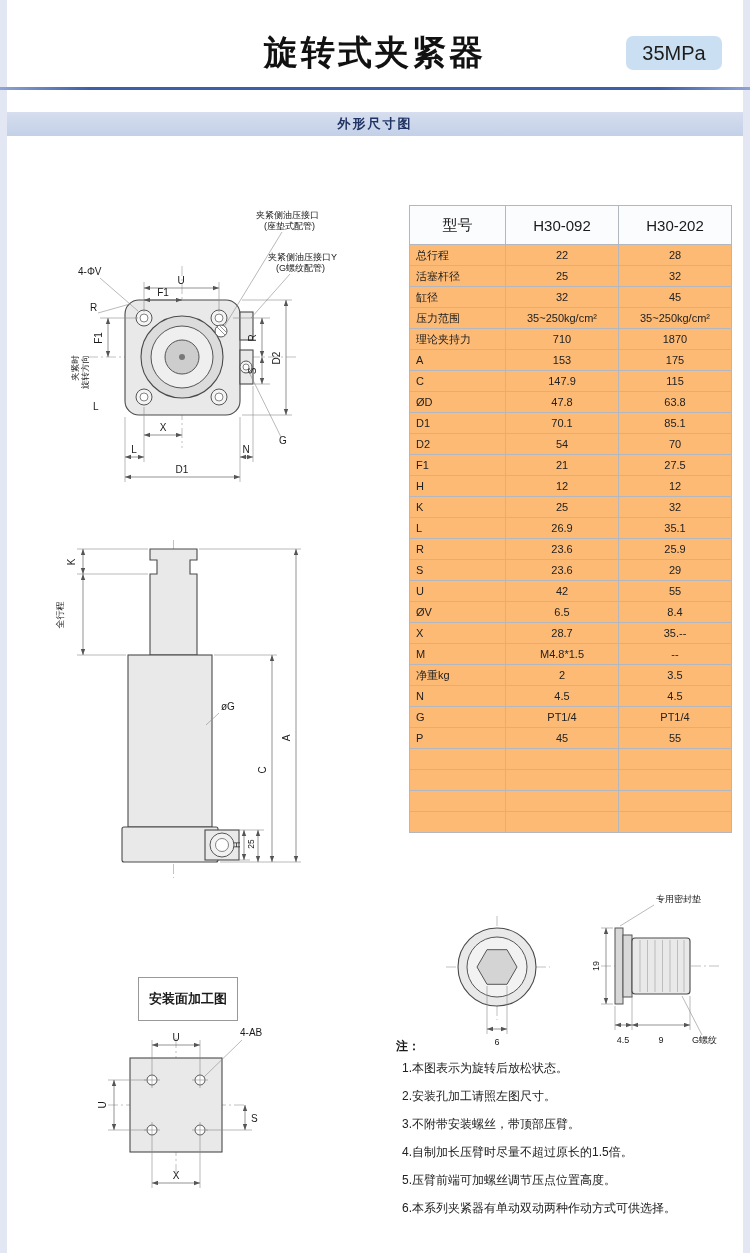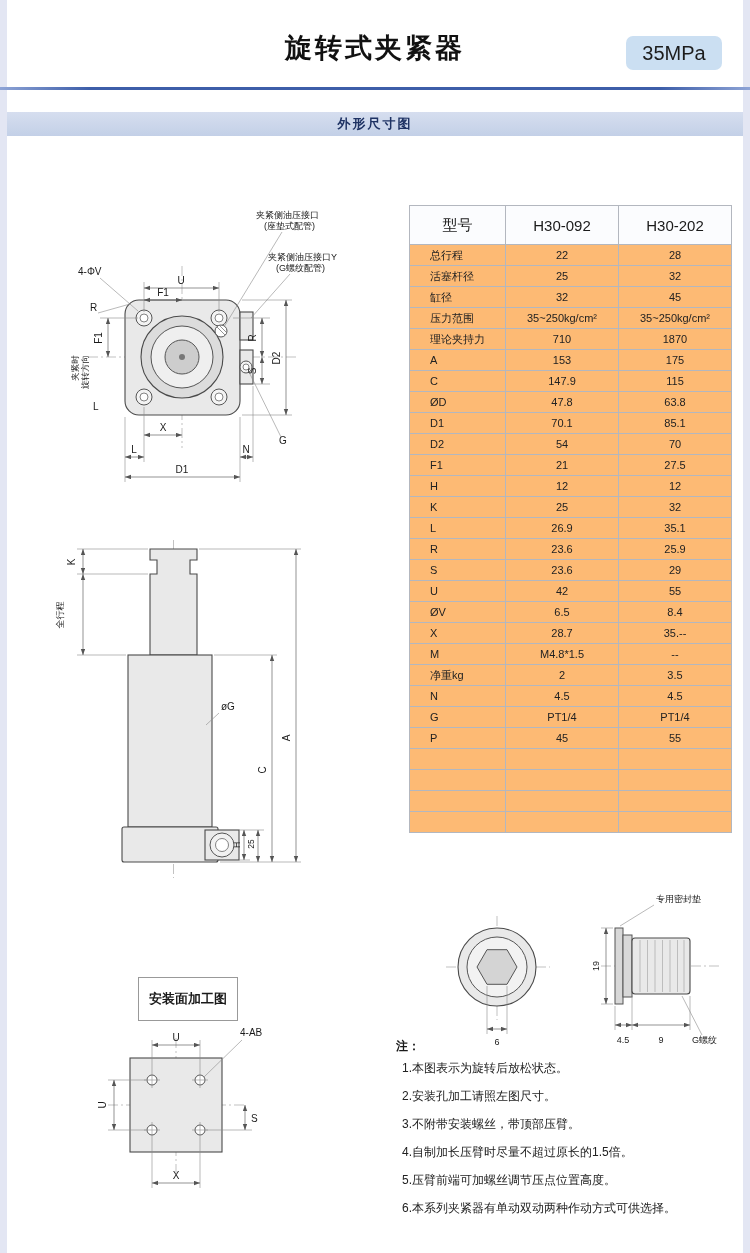--- a/index.html
+++ b/index.html
@@ -1,35 +1,35 @@
 <!DOCTYPE html>
 <html><head>
 <meta charset="utf-8">
 <style>
   html,body{margin:0;padding:0;background:#eceef7;}
   .page{position:relative;width:750px;height:1253px;background:#ffffff;overflow:hidden;
         font-family:"Liberation Sans","DejaVu Sans",sans-serif;color:#1a1a1a;margin:0 auto;}
   .abs{position:absolute;}
   .edge-strip{position:absolute;top:0;bottom:0;width:7px;background:#e3e6f3;}
-  .page-title{position:absolute;left:0;right:0;top:30px;text-align:center;font-size:27px;
+  .page-title{position:absolute;left:0;right:0;top:30px;text-align:center;font-size:34px;
               font-weight:bold;letter-spacing:3px;color:#111;}
   .badge{position:absolute;right:28px;top:36px;width:96px;height:34px;background:#cbdff2;
          color:#1c1c1c;font-size:20px;text-align:center;line-height:34px;border-radius:7px;}
   .divider{position:absolute;left:0;right:0;top:87px;height:3px;
            background:linear-gradient(to right,#8ea4d6,#3d5ea9 12%,#3d5ea9 88%,#8ea4d6);}
   .section-bar{position:absolute;left:7px;right:7px;top:112px;height:24px;
                background:linear-gradient(#d6deef,#c3d0e7);color:#1e3263;font-size:13px;
                text-align:center;line-height:24px;letter-spacing:2px;font-weight:bold;}
   
   .spec-table{position:absolute;left:409px;top:205px;width:322px;border-collapse:collapse;
               table-layout:fixed;background:#fdba74;}
   .spec-table th,.spec-table td{border:1px solid #b3b7bf;overflow:hidden;white-space:nowrap;}
   .spec-table th{height:36px;font-size:15px;font-weight:normal;text-align:center;background:#fbfcfe;}
   .spec-table td{height:20px;font-size:11px;color:#222;padding:0;}
-  .spec-table td.lbl{text-align:left;padding-left:20px;}
+  .spec-table td.lbl{text-align:left;padding-left:6px;}
   .spec-table td.val{text-align:center;}
   
   .notes-label{position:absolute;left:396px;top:1038px;font-size:12px;font-weight:bold;}
   .notes-list{position:absolute;left:402px;top:1060px;width:330px;}
   .note-item{font-size:12px;color:#222;margin-bottom:12px;line-height:16px;}
   
   .mount-title{position:absolute;left:138px;top:977px;font-size:13px;font-weight:bold;
                border:1px solid #999;background:#fff;padding:12px 10px;}
   
   svg .part{fill:#e9e9e9;stroke:#4a4a4a;stroke-width:1.1;}

